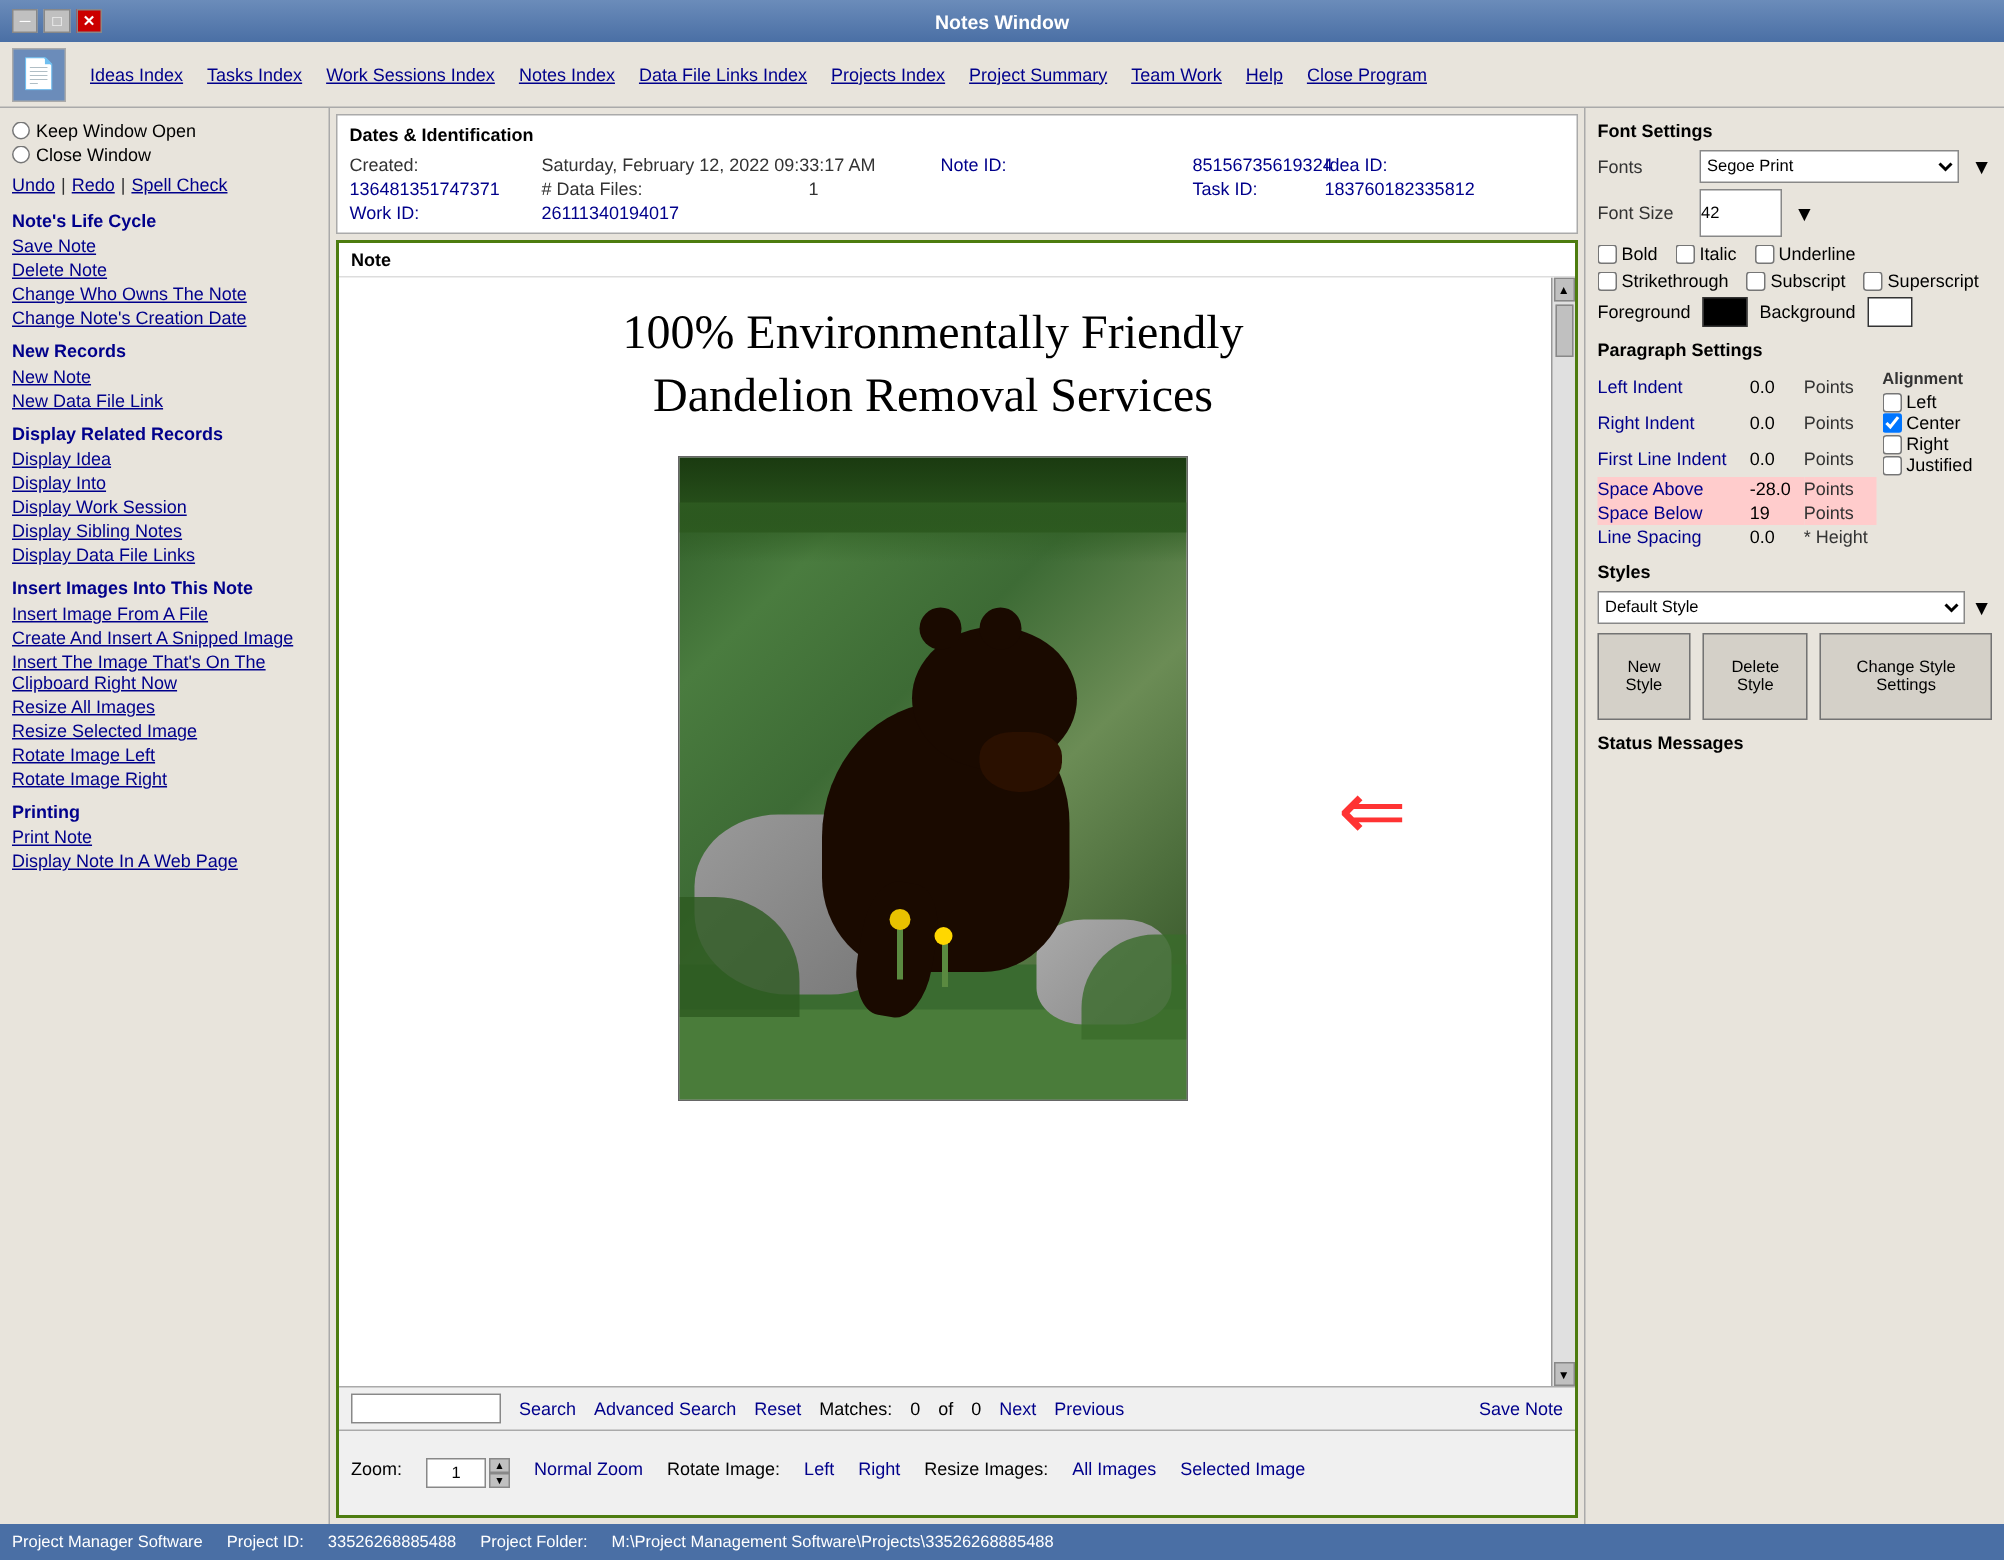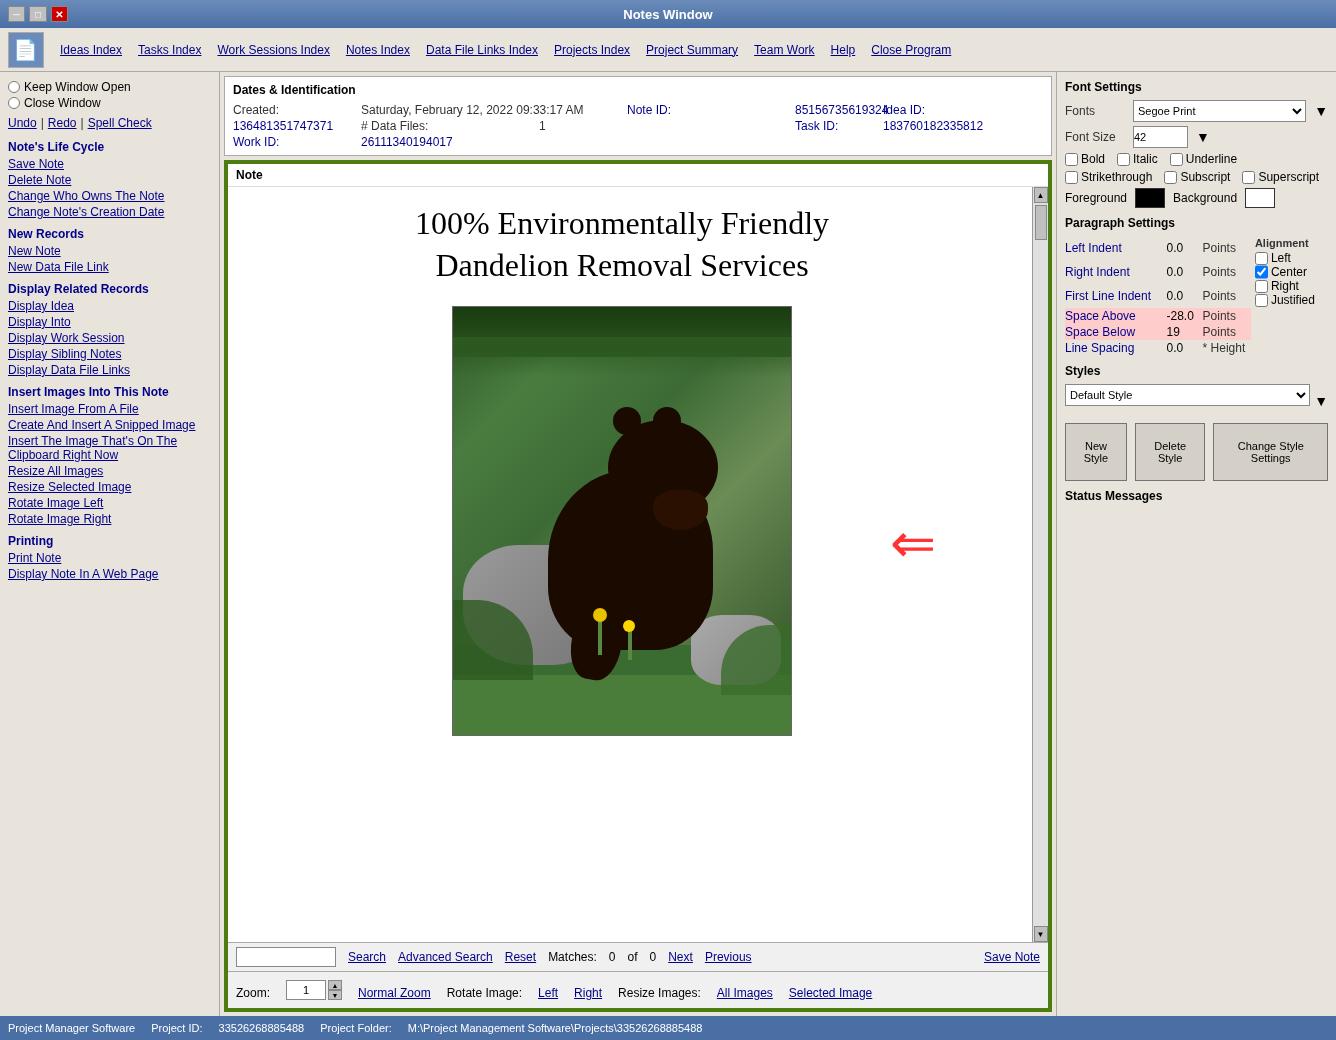--- a/index.html
+++ b/index.html
@@ -117,21 +117,21 @@
       align-items: center;
     }
     .dates-grid .label { color: #333; }
     .dates-grid .value { color: #333; }
     .dates-grid .id-label { color: #00008b; }
     .dates-grid .id-value { color: #00008b; }
 
     
     #note-section {
       background: white;
-      border: 4px solid #4d7c0f;
+      border: 2px solid #4d7c0f;
       margin: 0 4px 4px 4px;
       flex: 1;
       display: flex;
       flex-direction: column;
       overflow: hidden;
       position: relative;
     }
     #note-section .section-title {
       font-weight: bold;
       font-size: 12px;
@@ -176,31 +176,30 @@
     }
     #search-bar input {
       width: 120px;
       height: 20px;
       border: 1px solid #888;
       padding: 1px 3px;
       font-size: 11px;
     }
     .search-link {
       color: #00008b;
-      text-decoration: underline;
       cursor: pointer;
     }
 
     
     #zoom-bar {
       background: #f0f0f0;
       border-top: 1px solid #aaa;
-      padding: 8px 8px;
-      display: flex;
-      align-items: flex-end;
+      padding: 18px 8px;
+      display: flex;
+      align-items: flex-start;
       gap: 16px;
       font-size: 12px;
     }
     .zoom-input-wrap { display: flex; align-items: center; gap: 2px; }
     .zoom-input { width: 40px; height: 20px; border: 1px solid #888; text-align: center; font-size: 11px; }
     .zoom-spinner { display: flex; flex-direction: column; }
     .zoom-arrow { width: 14px; height: 10px; background: #c0c0c0; border: 1px solid #888; font-size: 7px; display: flex; align-items: center; justify-content: center; cursor: pointer; }
 
     
     #right-panel {
@@ -223,21 +222,21 @@
     .font-label { width: 60px; color: #333; font-size: 12px; }
     .font-select {
       flex: 1;
       height: 22px;
       border: 1px solid #888;
       font-size: 11px;
       background: white;
     }
     .font-size-select {
       width: 55px;
-      height: 22px;
+      height: 32px;
       border: 1px solid #888;
       font-size: 11px;
       background: white;
     }
     .checkbox-row { display: flex; align-items: center; gap: 12px; margin-bottom: 4px; flex-wrap: wrap; }
     .checkbox-item { display: flex; align-items: center; gap: 3px; font-size: 12px; }
     .color-swatch { width: 30px; height: 20px; border: 1px solid #333; display: inline-block; cursor: pointer; }
     .color-row { display: flex; align-items: center; gap: 8px; margin-top: 4px; font-size: 12px; }
 
     
@@ -584,21 +583,21 @@
       <tr>
         <td style="color:#00008b;padding:1px 0;">Line Spacing</td>
         <td style="padding:1px 4px;">0.0</td>
         <td style="color:#333;padding:1px 0;">* Height</td>
       </tr>
     </tbody>
       </table>
 
     <div class="panel-section-title">Styles</div>
     <div style="display:flex;align-items:center;gap:4px;margin-bottom:6px;">
-      <select class="styles-select" style="flex:1;margin-bottom:11px;">
+      <select class="styles-select" style="flex:1;margin-bottom:0;">
         <option>Default Style</option>
       </select>
       <span style="font-size:14px;cursor:pointer;">▼</span>
     </div>
     <div class="styles-buttons">
       <button class="style-btn">New Style</button>
       <button class="style-btn">Delete Style</button>
       <button class="style-btn">Change Style Settings</button>
     </div>
 

